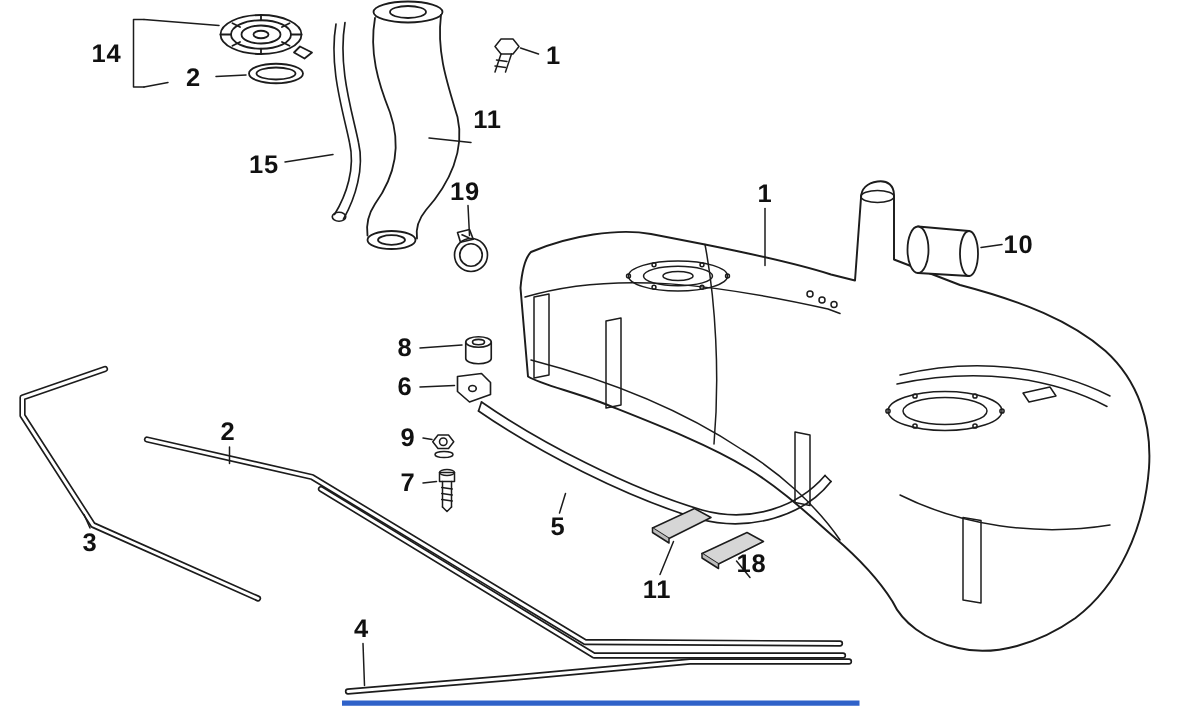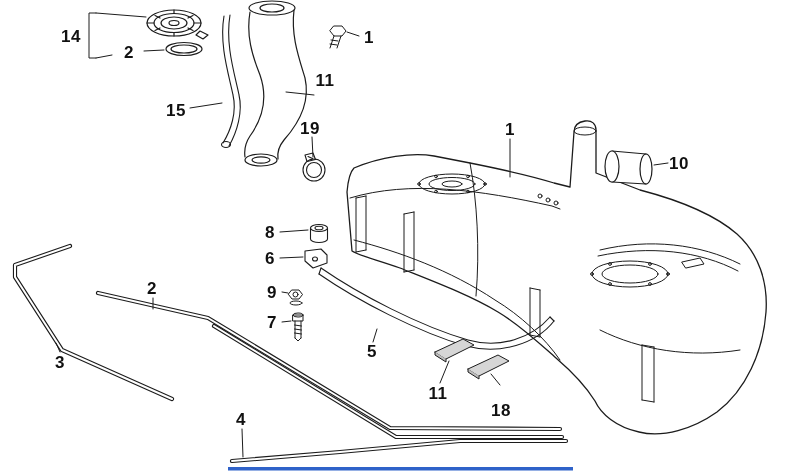--- a/index.html
+++ b/index.html
@@ -234,15 +234,15 @@
   <div class="part-num" style="left:270px;top:232px">8</div>
   <div class="part-num" style="left:272px;top:292px">9</div>
   <div class="part-num" style="left:679px;top:163px">10</div>
   <div class="part-num" style="left:325px;top:80px">11</div>
   <div class="part-num" style="left:310px;top:128px">19</div>
   <div class="part-num" style="left:369px;top:37px">1</div>
   <div class="part-num" style="left:71px;top:36px">14</div>
   <div class="part-num" style="left:129px;top:52px">2</div>
   <div class="part-num" style="left:176px;top:110px">15</div>
   <div class="part-num" style="left:438px;top:393px">11</div>
-  <div class="part-num" style="left:501px;top:410px">18</div>
+  <div class="part-num" style="left:501px;top:376px">18</div>
 
 </div>
 
 </body></html>

